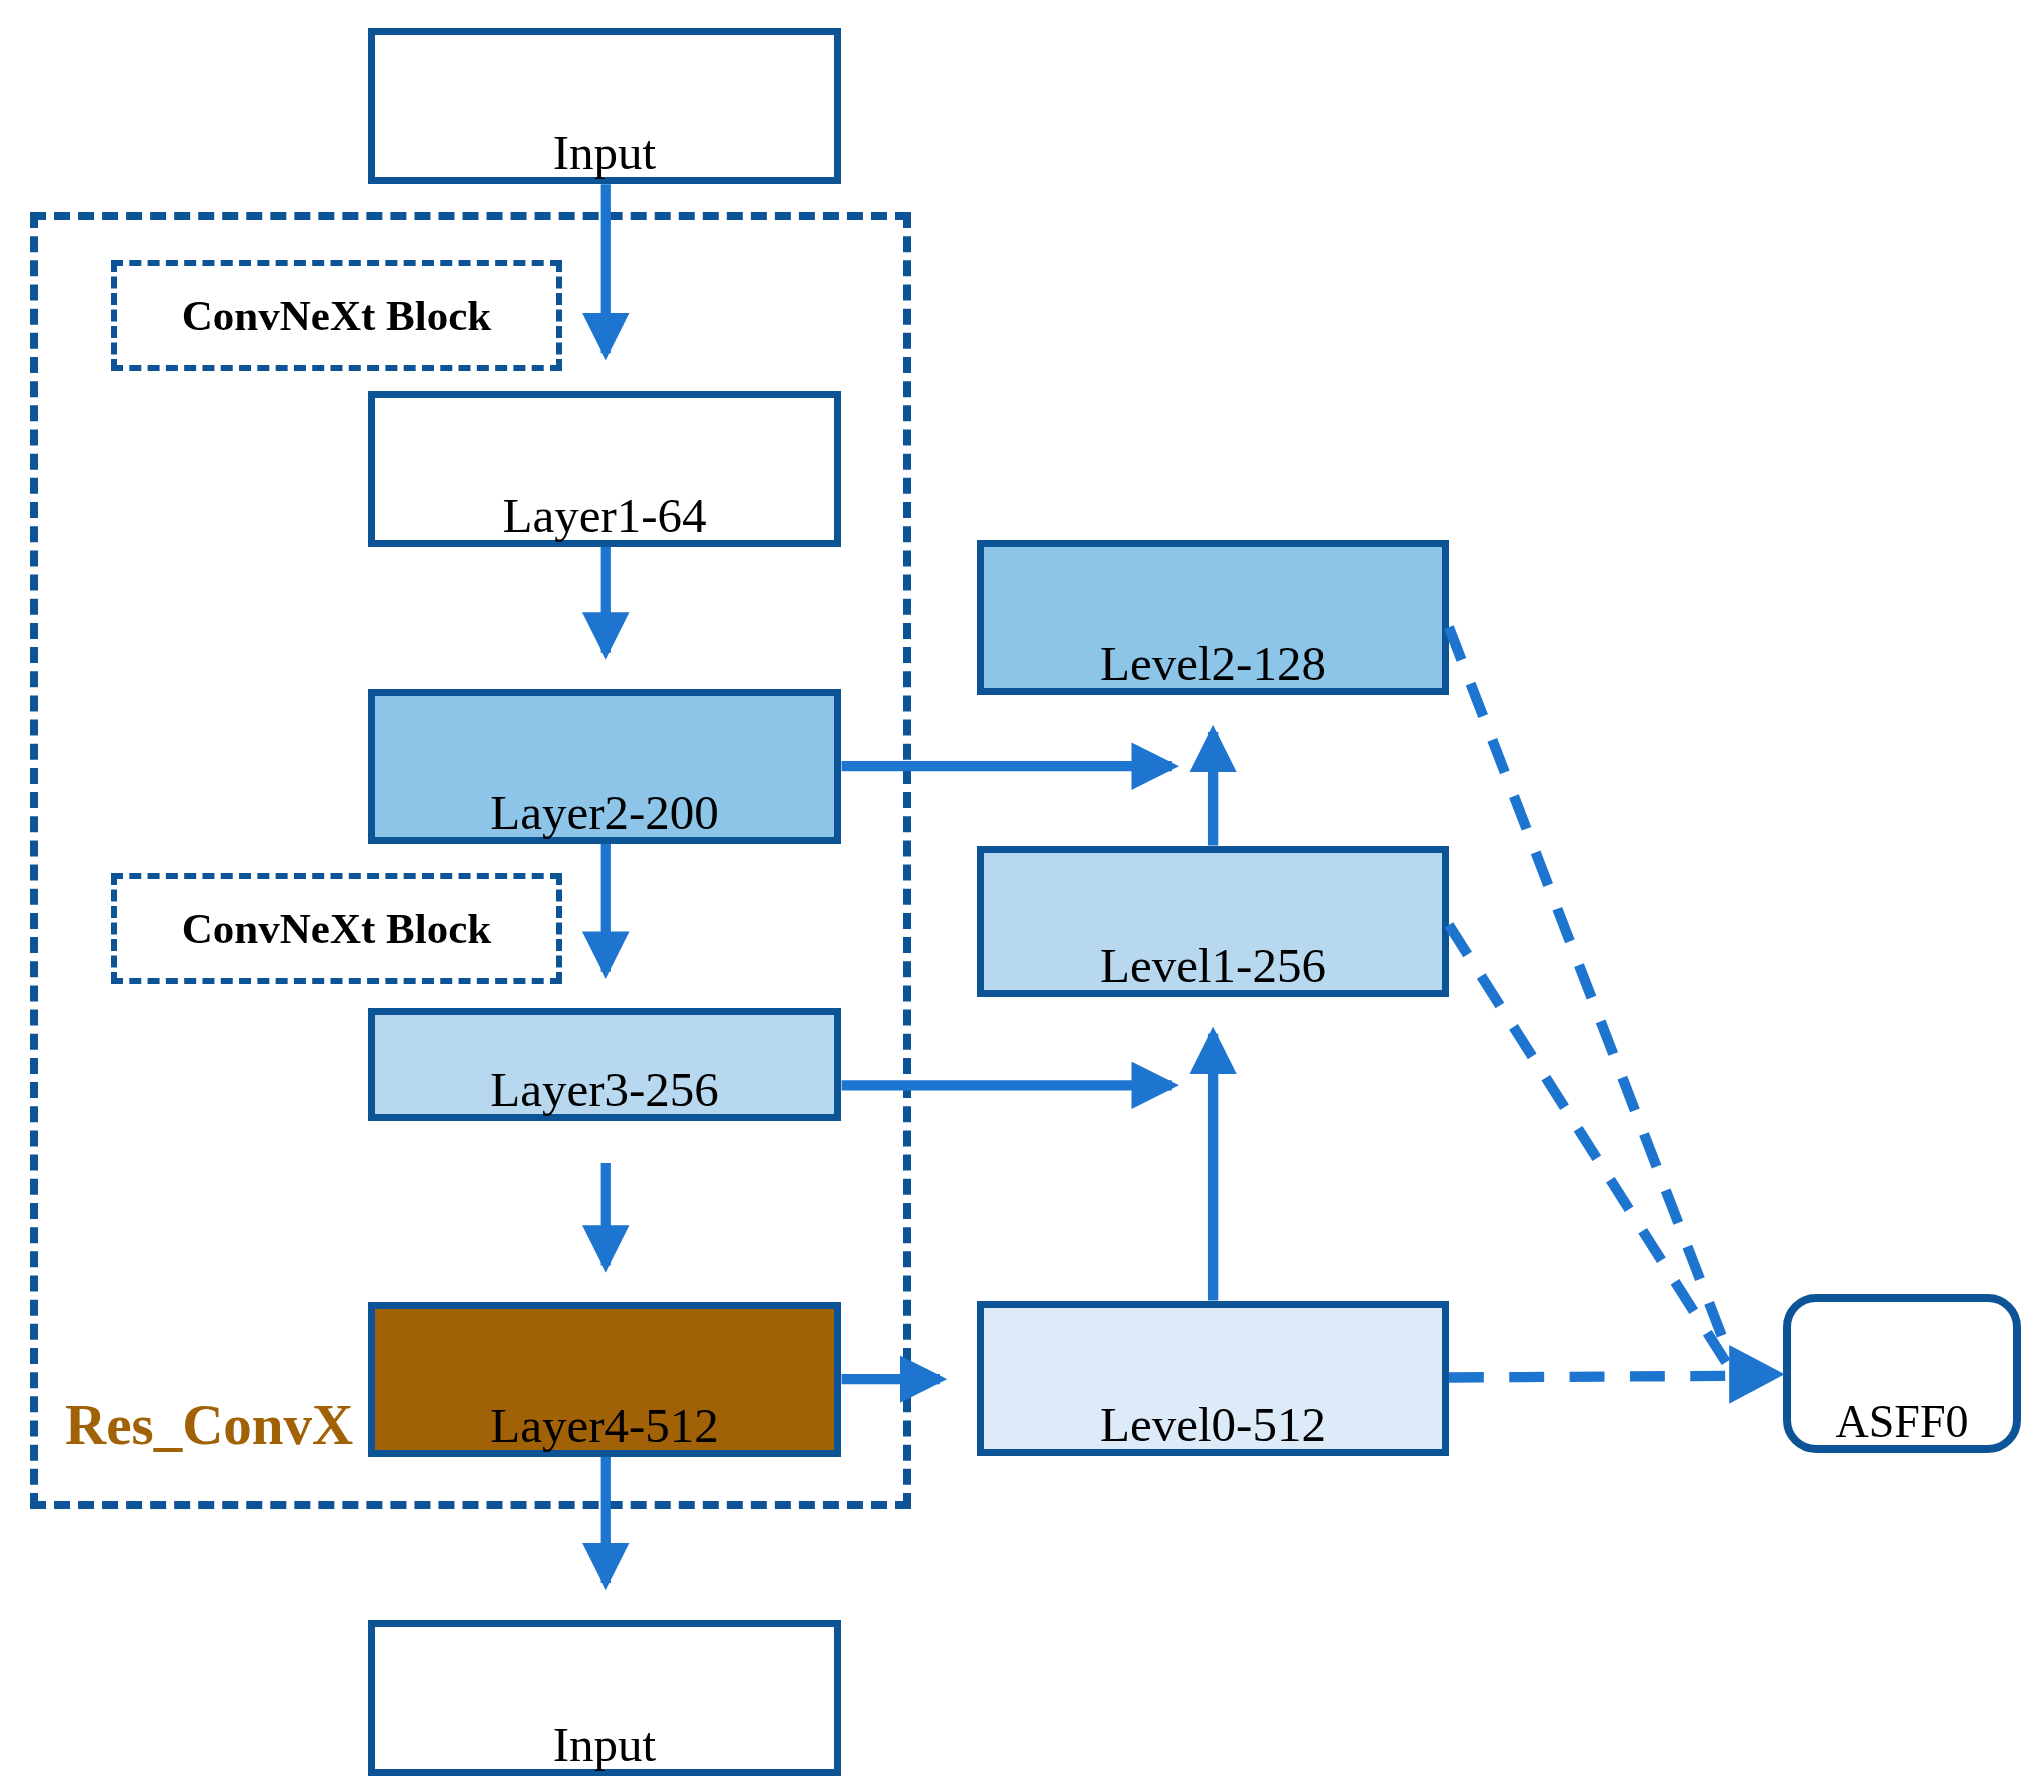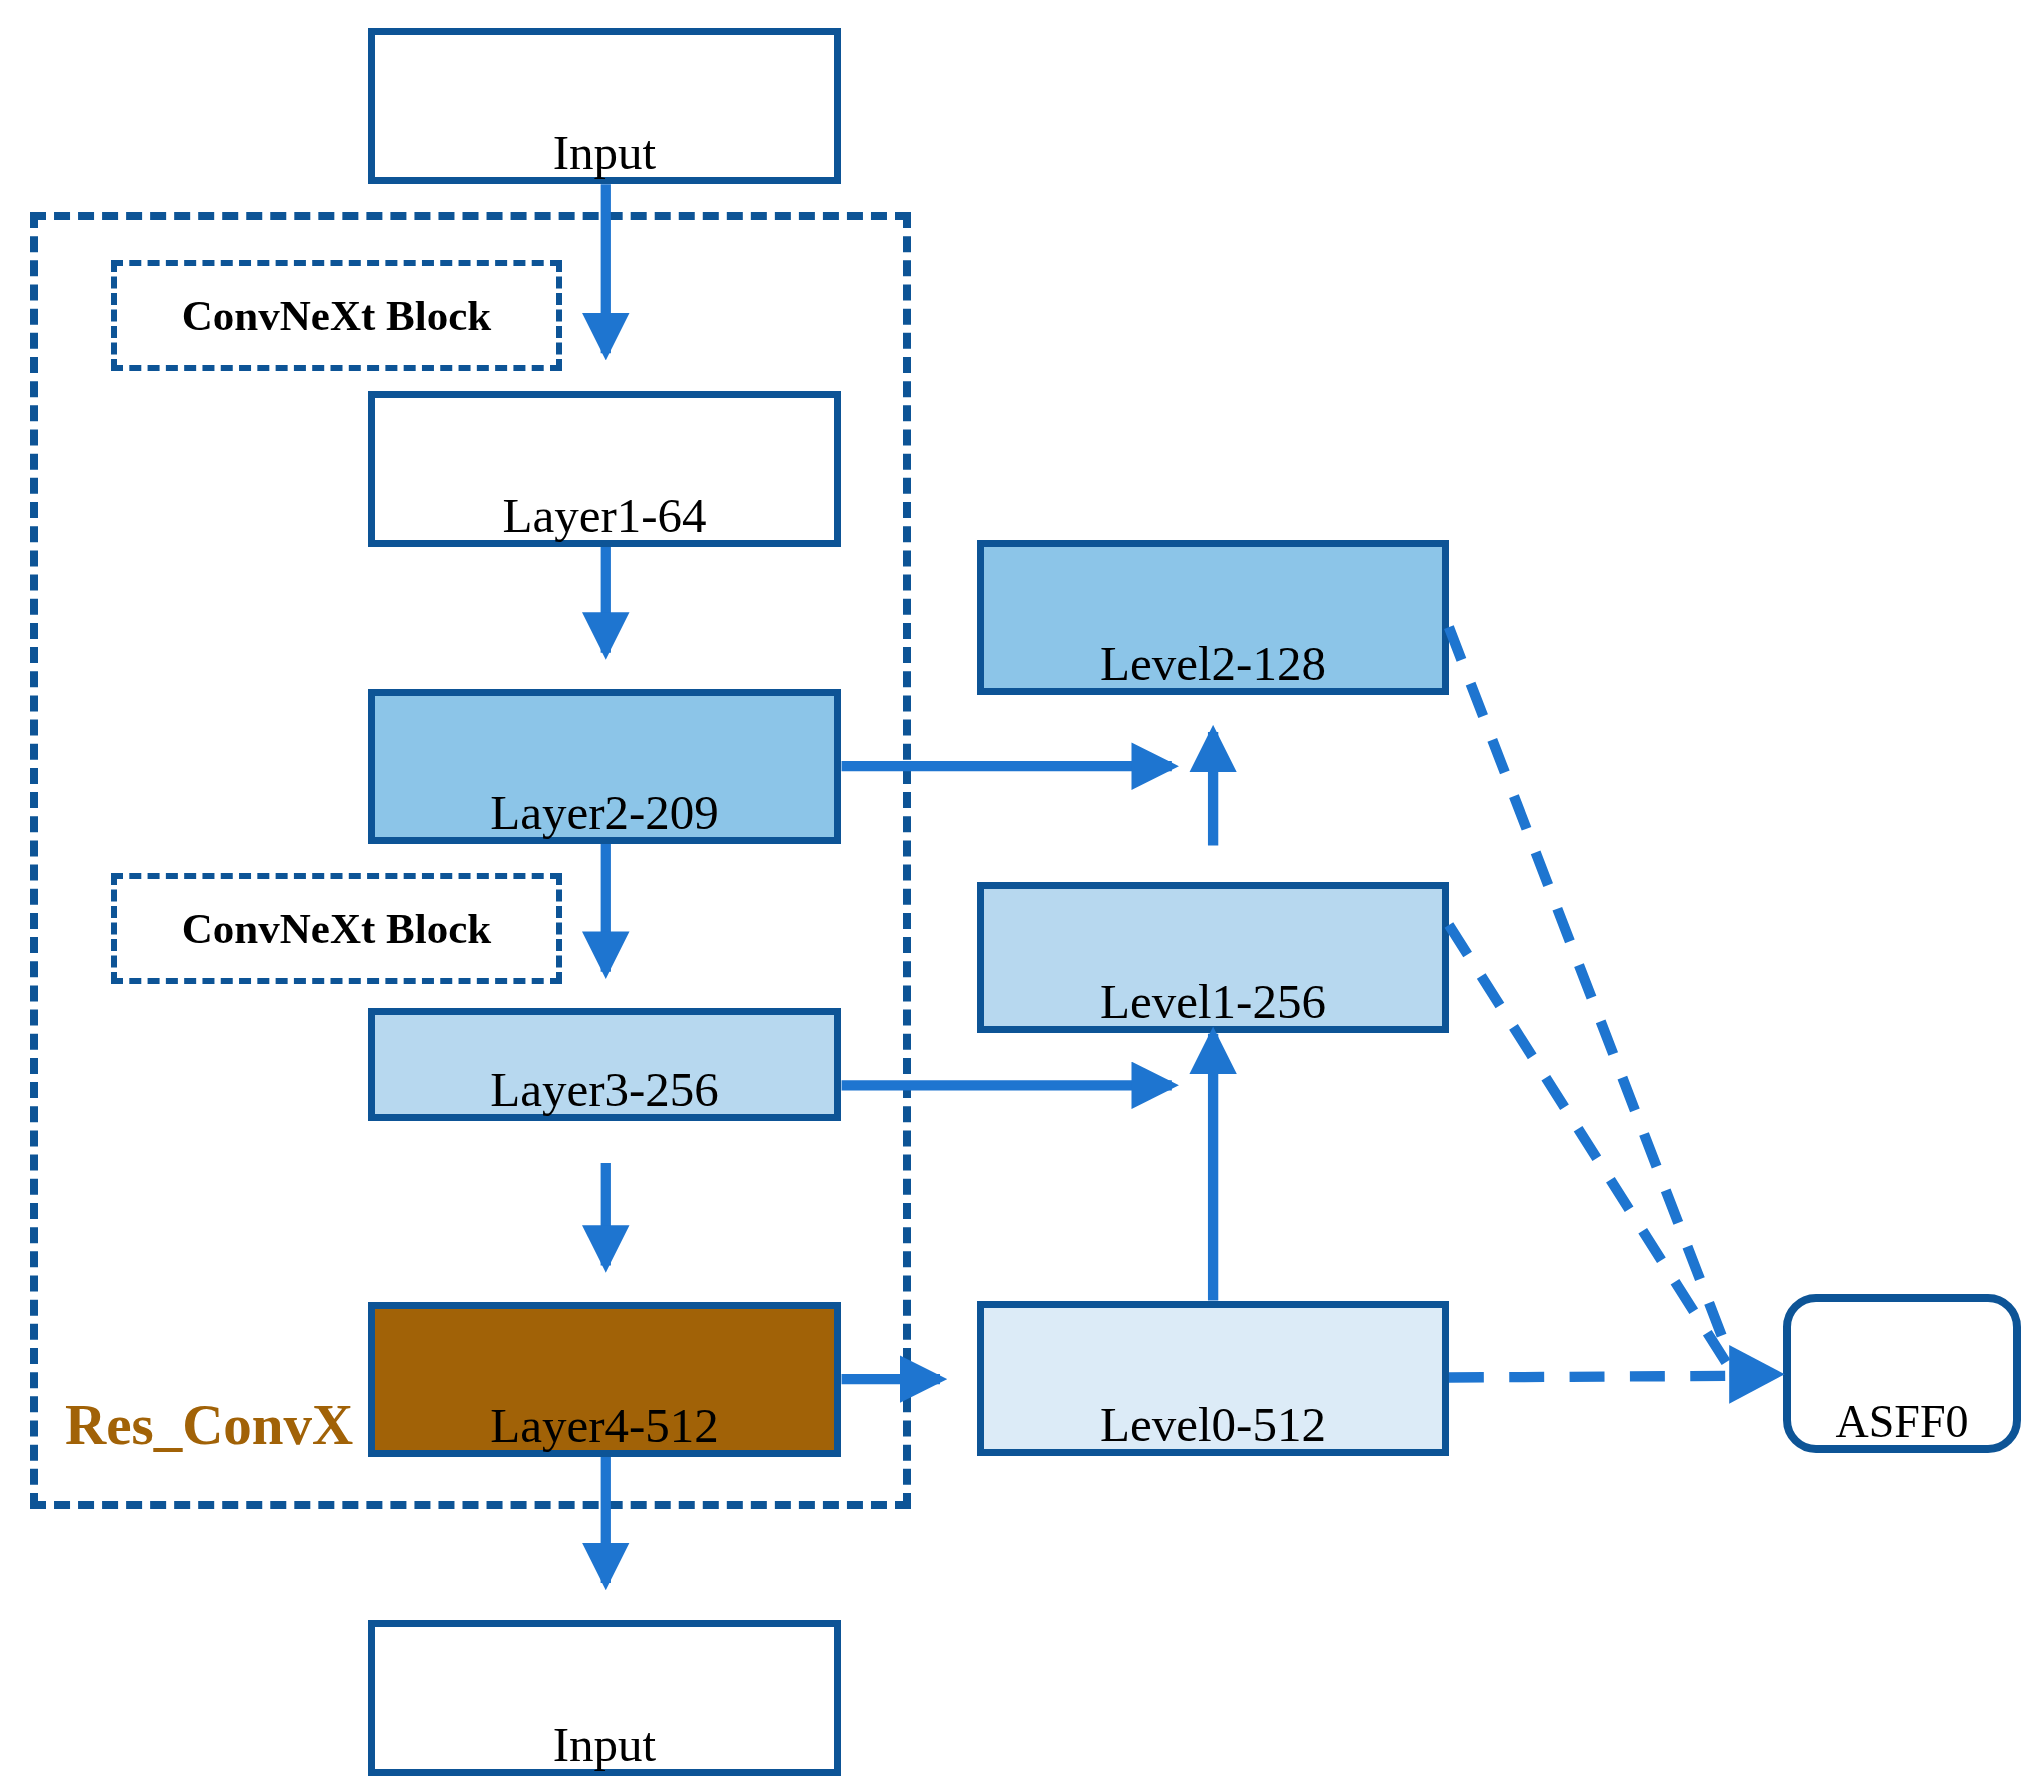--- a/index.html
+++ b/index.html
@@ -73,40 +73,40 @@
 
   <div class="node" style="left:368px;top:28px;width:473px;height:156px;">
     <span>Input</span>
   </div>
 
   <div class="node" style="left:368px;top:391px;width:473px;height:156px;">
     <span>Layer1-64</span>
   </div>
 
   <div class="node" style="left: 368px; top: 689px; width: 473px; height: 155px; background-color: rgb(140, 197, 232);">
-    <span>Layer2-209</span>
+    <span>Layer2-200</span>
   </div>
 
   <div class="node" style="left: 368px; top: 1008px; width: 473px; height: 113px; background-color: rgb(183, 216, 239);">
     <span>Layer3-256</span>
   </div>
 
   <div class="node" style="left: 368px; top: 1302px; width: 473px; height: 155px; background-color: #a16207;">
     <span>Layer4-512</span>
   </div>
 
   <div class="node" style="left:368px;top:1620px;width:473px;height:156px;">
     <span>Input</span>
   </div>
 
   <div class="node" style="left: 977px; top: 540px; width: 472px; height: 155px; background-color: rgb(140, 197, 232);">
     <span>Level2-128</span>
   </div>
 
-  <div class="node" style="left: 977px; top: 846px; width: 472px; height: 151px; background-color: rgb(183, 216, 239); margin-top: 36px;">
+  <div class="node" style="left: 977px; top: 846px; width: 472px; height: 151px; background-color: rgb(183, 216, 239);">
     <span>Level1-256</span>
   </div>
 
   <div class="node" style="left: 977px; top: 1301px; width: 472px; height: 155px; background-color: rgb(220, 235, 247);">
     <span>Level0-512</span>
   </div>
 
   <div class="node" id="asff0" style="left:1783px;top:1294px;width:238px;height:159px;">
     <span>ASFF0</span>
   </div>

